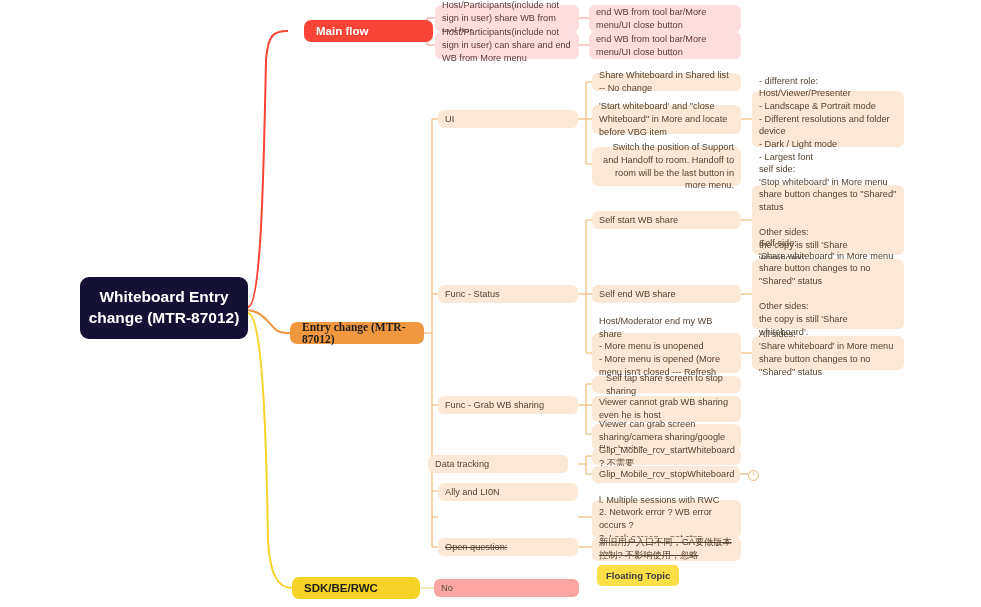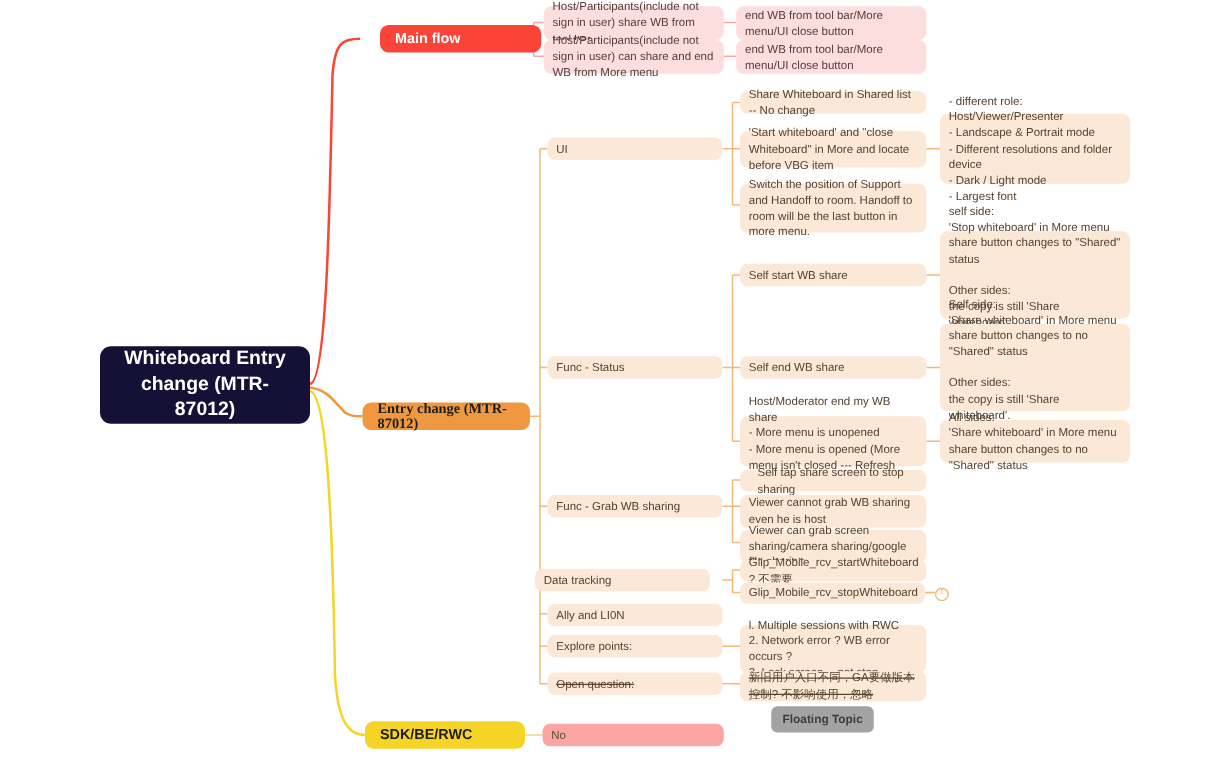--- a/index.html
+++ b/index.html
@@ -9,21 +9,21 @@
     -webkit-font-smoothing:antialiased;
   }
   #canvas{position:absolute;left:0;top:0;width:981px;height:607px;}
   svg.links{position:absolute;left:0;top:0;width:981px;height:607px;pointer-events:none;}
   .node{position:absolute;box-sizing:border-box;border-radius:7px;}
 
   
   .root{
     background:#141036;color:#ffffff;border-radius:9px;
     display:flex;align-items:center;justify-content:center;text-align:center;
-    font-weight:bold;font-size:15.5px;line-height:1.35;padding:6px 18px;
+    font-weight:bold;font-size:15.5px;line-height:1.35;padding:6px 8px;
   }
 
   
   .topic{
     display:flex;align-items:center;font-weight:bold;font-size:11.5px;
     color:#1a1a1a;padding:0 12px;border-radius:7px;
   }
   .topic.red{background:#fa4438;color:#ffffff;}
   .topic.orange{background:#f0983f;color:#1d1d1d;}
   .topic.yellow{background:#f5d327;color:#1d1d1d;}
@@ -33,22 +33,22 @@
     font-size:9.2px;line-height:1.38;color:#4c4038;
     padding:4px 7px;border-radius:6px;display:flex;align-items:center;
   }
   .box.red-pale{background:#fbdedd;color:#5a3b39;}
   .box.orange-pale{background:#fbe8d6;color:#57432f;}
   .box.yellow-pale{background:#fca5a5;color:#56502f;}
   .box .txt{display:block;width:100%;white-space:pre-line;}
   .box.strike .txt{text-decoration:line-through;text-decoration-thickness:1px;}
 
   .floating{
-    position:absolute;background:#a3a3a3;color:#3b3b44;border-radius:5px;
-    font-size:9.5px;font-weight:bold;padding:5px 9px;margin-left:20px;
+    position:absolute;background:#fde047;color:#3b3b44;border-radius:5px;
+    font-size:9.5px;font-weight:bold;padding:5px 9px;
   }
   .badge{
     position:absolute;width:9px;height:9px;border-radius:50%;
     border:1px solid #e8b87e;background:#fffaf4;color:#d79a55;
     font-size:6px;line-height:7px;text-align:center;
   }
 </style>
 </head>
 <body>
 
@@ -150,21 +150,21 @@
   <div class="node box orange-pale" style="left:592px;top:105px;width:149px;height:29px;">
     <span class="txt">'Start whiteboard' and "close Whiteboard" in More and locate before VBG item</span>
   </div>
   <div class="node box orange-pale" style="left:752px;top:91px;width:152px;height:56px;">
     <span class="txt">- different role: Host/Viewer/Presenter
 - Landscape &amp; Portrait mode
 - Different resolutions and folder device
 - Dark / Light mode
 - Largest font</span>
   </div>
-  <div class="node box orange-pale" style="left:592px;top:147px;width:149px;height:39px;">
+  <div class="node box orange-pale" style="left:592px;top:147px;width:149px;height:39px;text-align:right;">
     <span class="txt">Switch the position of Support and Handoff to room. Handoff to room will be the last button in more menu.</span>
   </div>
 
   <div class="node box orange-pale" style="left:438px;top:285px;width:140px;height:18px;">
     <span class="txt">Func - Status</span>
   </div>
   <div class="node box orange-pale" style="left:592px;top:211px;width:149px;height:18px;">
     <span class="txt">Self start WB share</span>
   </div>
   <div class="node box orange-pale" style="left:752px;top:185px;width:152px;height:70px;">
@@ -222,23 +222,20 @@
     <span class="txt">Glip_Mobile_rcv_stopWhiteboard</span>
   </div>
   <div class="badge" style="left:748px;top:470px;">
     <span>!</span>
   </div>
 
   <div class="node box orange-pale" style="left:438px;top:483px;width:140px;height:18px;">
     <span class="txt">Ally and LI0N</span>
   </div>
 
-  <div class="node box orange-pale" style="left:438px;top:508px;width:140px;height:18px;">
-    <span class="txt">Explore points:</span>
-  </div>
   <div class="node box orange-pale" style="left:592px;top:500px;width:149px;height:38px;">
     <span class="txt">l. Multiple sessions with RWC
 2. Network error ? WB error occurs ?
 3. Lock screen -- not stop</span>
   </div>
 
   <div class="node box orange-pale strike" style="left:438px;top:538px;width:140px;height:18px;">
     <span class="txt">Open question:</span>
   </div>
   <div class="node box orange-pale strike" style="left:592px;top:537px;width:149px;height:24px;">

